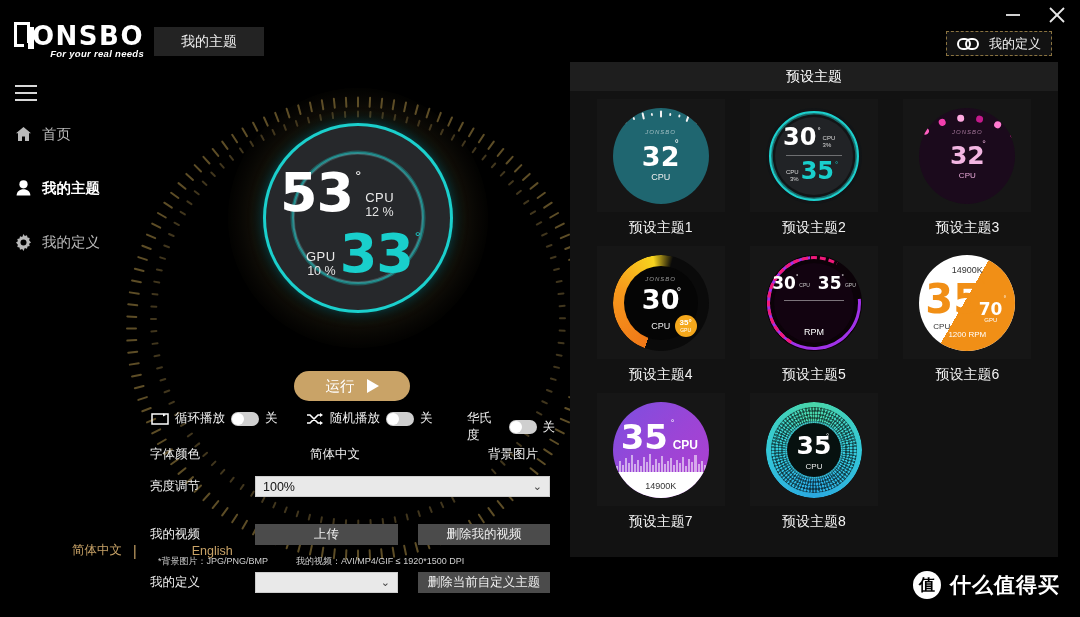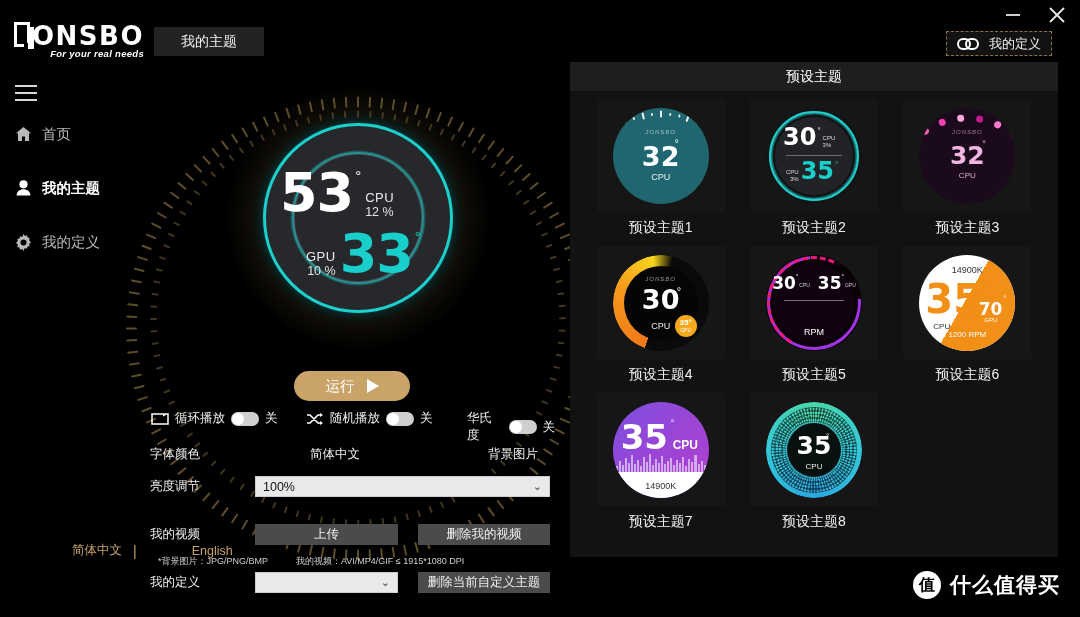--- a/index.html
+++ b/index.html
@@ -660,21 +660,21 @@
       <div class="sel" style="width:143px">
         <span></span>
         <span class="chev">⌄</span>
       </div>
       <div class="gbtn" style="left:268px; width:132px;">删除当前自定义主题</div>
     </div>
   </div>
 
   <div class="note">
     <span>*背景图片：JPG/PNG/BMP</span>
-    <span>我的视频：AVI/MP4/GIF ≤ 1915*1080 DPI</span>
+    <span>我的视频：AVI/MP4/GIF ≤ 1920*1500 DPI</span>
   </div>
 
   <div class="panel">
     <div class="panel-hd">预设主题</div>
     <div class="grid">
 
       <div class="cell">
         <div class="thumb">
           <div class="dial t1" id="t1dial">
             <span class="brand">JONSBO</span>

